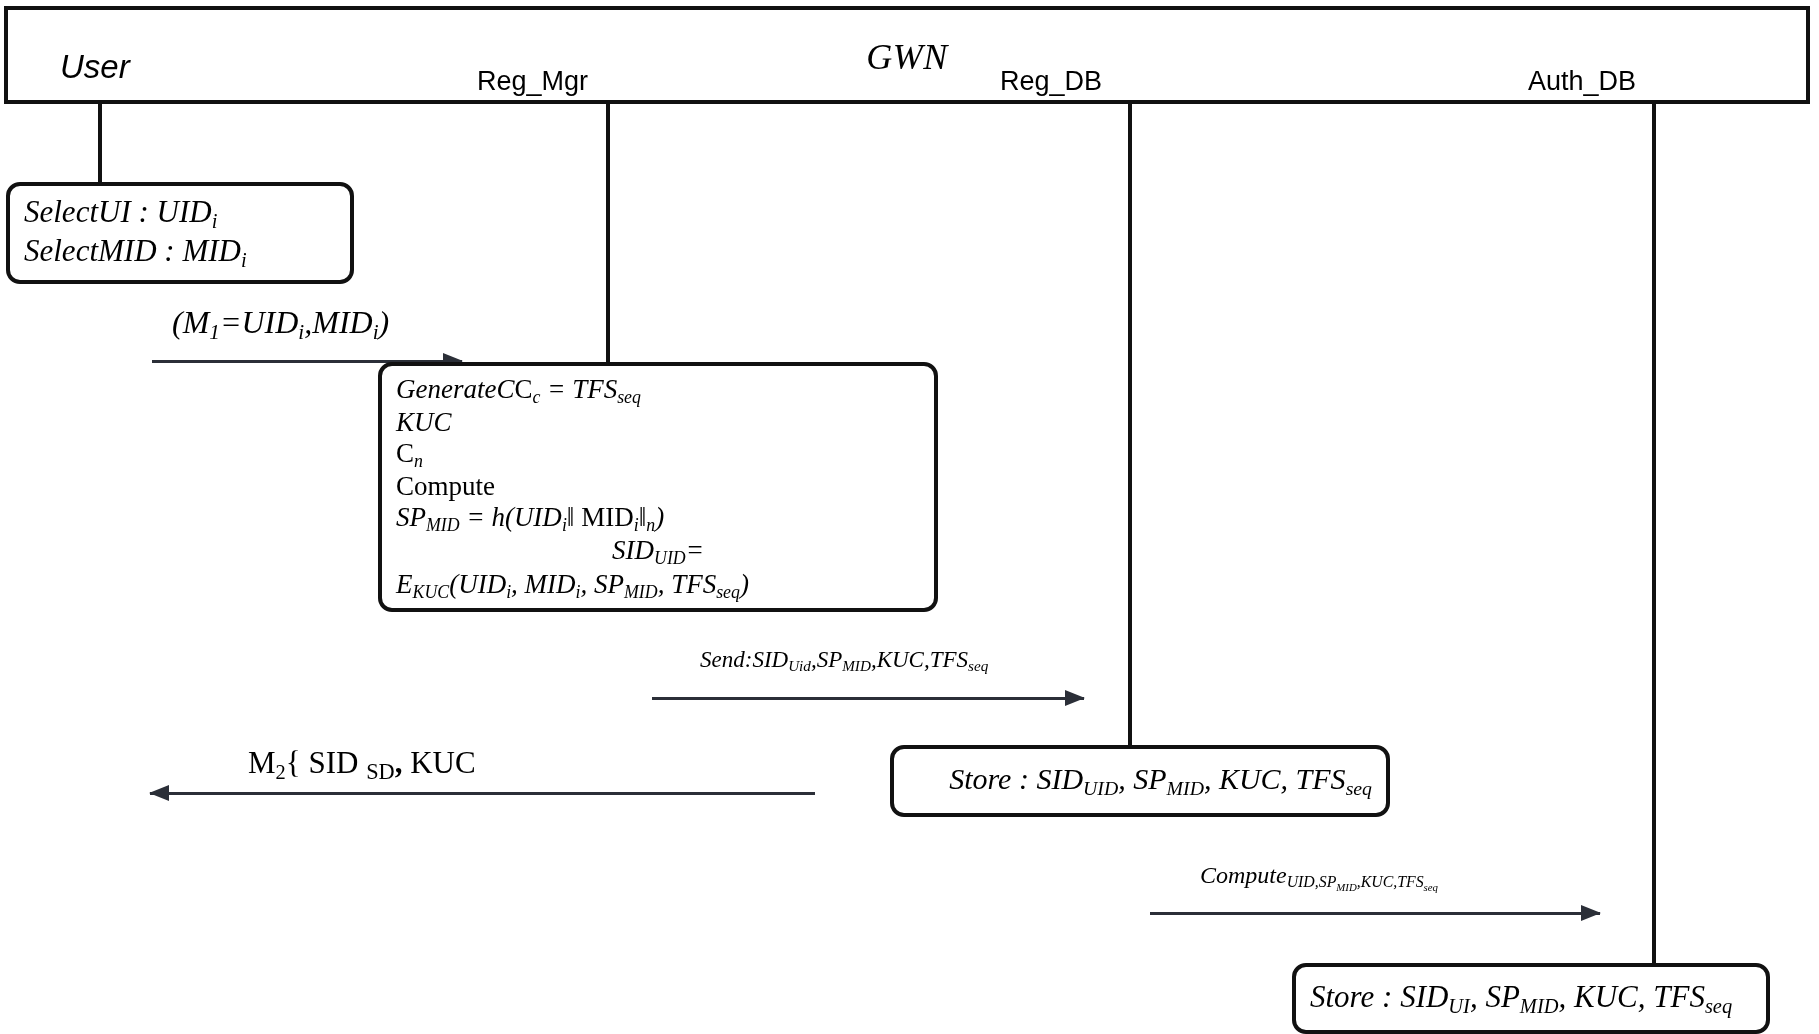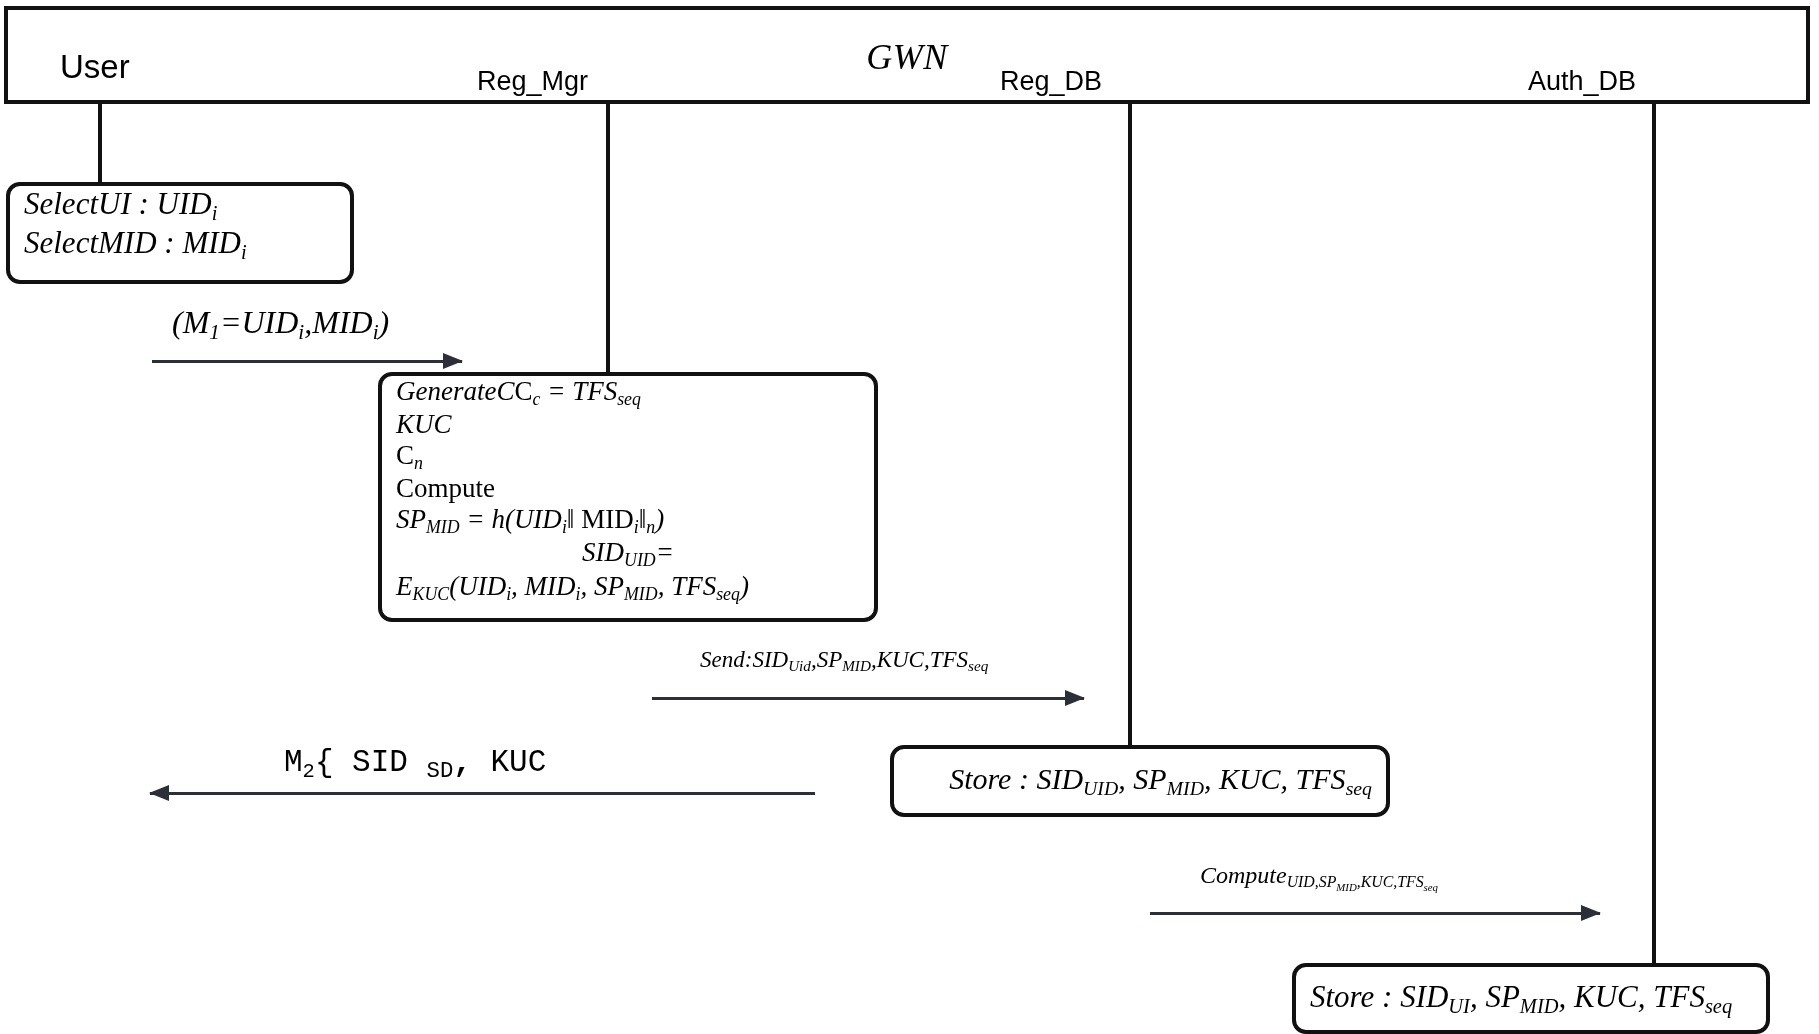--- a/index.html
+++ b/index.html
@@ -32,21 +32,21 @@
     box-sizing: border-box;
   }
   .actor-label {
     position: absolute;
     font-family: "Liberation Sans", "DejaVu Sans", sans-serif;
     color: #000000;
     white-space: nowrap;
     font-size: 30px;
     line-height: 1;
   }
-  .actor-label.user   { left: 60px;  top: 50px; font-size: 33px; }
+  .actor-label.user   { left: 60px;  top: 50px; font-size: 33px; font-style: italic; }
   .actor-label.regmgr { left: 477px; top: 68px; font-size: 27px; }
   .actor-label.regdb  { left: 1000px; top: 68px; font-size: 27px; }
   .actor-label.authdb { left: 1528px; top: 68px; font-size: 27px; }
 
   .gwn-title {
     position: absolute;
     left: 0;
     right: 0;
     top: 26px;
     text-align: center;
@@ -64,21 +64,21 @@
     background: #111111;
   }
 
   
   .note {
     position: absolute;
     border: 4px solid #111111;
     border-radius: 14px;
     background: #ffffff;
     box-sizing: border-box;
-    padding: 0 14px;
+    padding: 8px 14px;
     color: #000000;
   }
   .note .ln {
     display: block;
     white-space: nowrap;
     font-family: "Liberation Serif", "DejaVu Serif", serif;
     font-style: italic;
     line-height: 1.14;
   }
   .note .ln.upright { font-style: normal; }
@@ -88,21 +88,21 @@
     vertical-align: -0.28em;
     font-style: italic;
   }
   sub.up { font-style: normal; }
   .rom { font-style: normal; }
 
   
   #note-user        { left: 6px;   top: 182px; width: 348px;  height: 102px; }
   #note-user .ln    { font-size: 31px; }
 
-  #note-regmgr      { left: 378px; top: 372px; width: 500px;  height: 250px; }
+  #note-regmgr      { left: 378px; top: 362px; width: 560px;  height: 250px; }
   #note-regmgr .ln  { font-size: 27px; }
 
   #note-regdb       { left: 890px; top: 745px; width: 500px;  height: 72px;  display:flex; align-items:center;justify-content:flex-end;}
   #note-regdb .ln   { font-size: 30px; }
 
   #note-authdb      { left: 1292px; top: 963px; width: 478px; height: 71px; display:flex; align-items:center;}
   #note-authdb .ln  { font-size: 31px; }
 
   
   .spread {
@@ -133,23 +133,22 @@
   .msg.left  .head { left: -1px;  border-right: 20px solid #2b2f38; }
 
   .msg-label {
     position: absolute;
     white-space: nowrap;
     color: #000000;
     font-family: "Liberation Serif", "DejaVu Serif", serif;
     font-style: italic;
   }
   .msg-label.sans {
-    font-family: Liberation Mono, monospace;
+    font-family: Liberation Serif, serif;
     font-style: normal;
-    margin-left: 36px;
   }
 </style>
 </head>
 <body>
 
 <div id="canvas">
 
   <div class="actor-band">
     <div class="gwn-title">GWN</div>
   </div>

